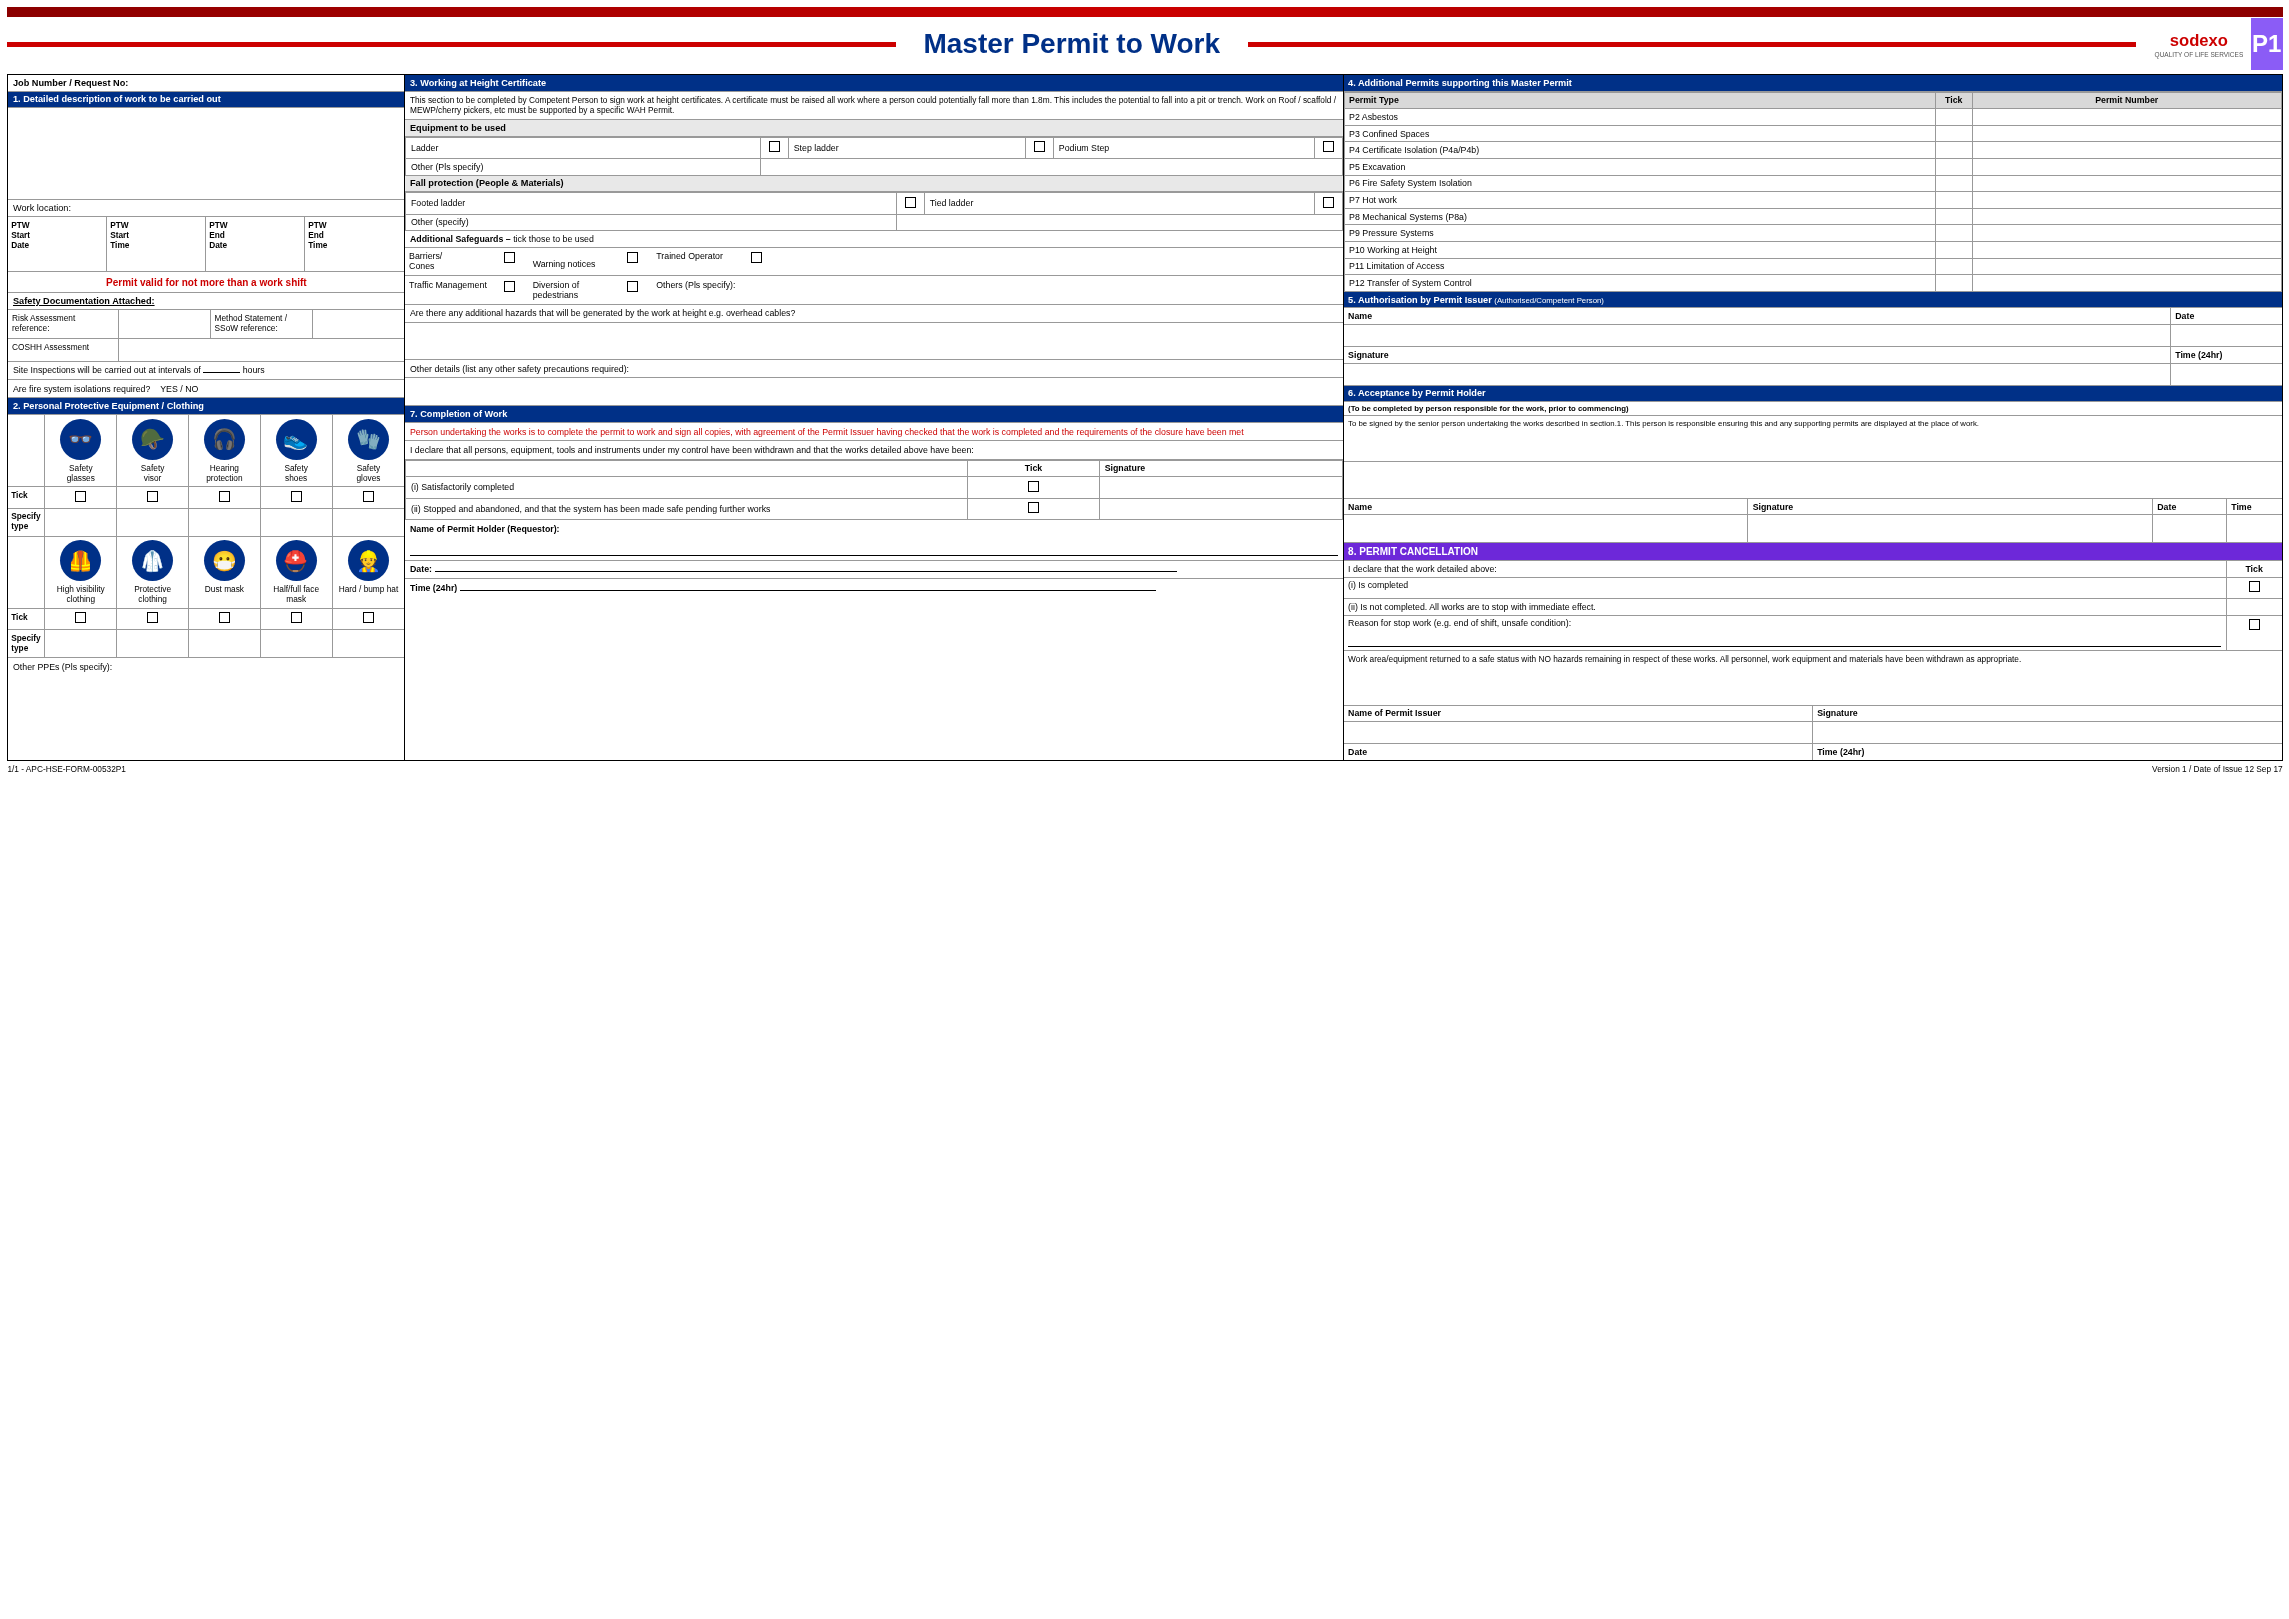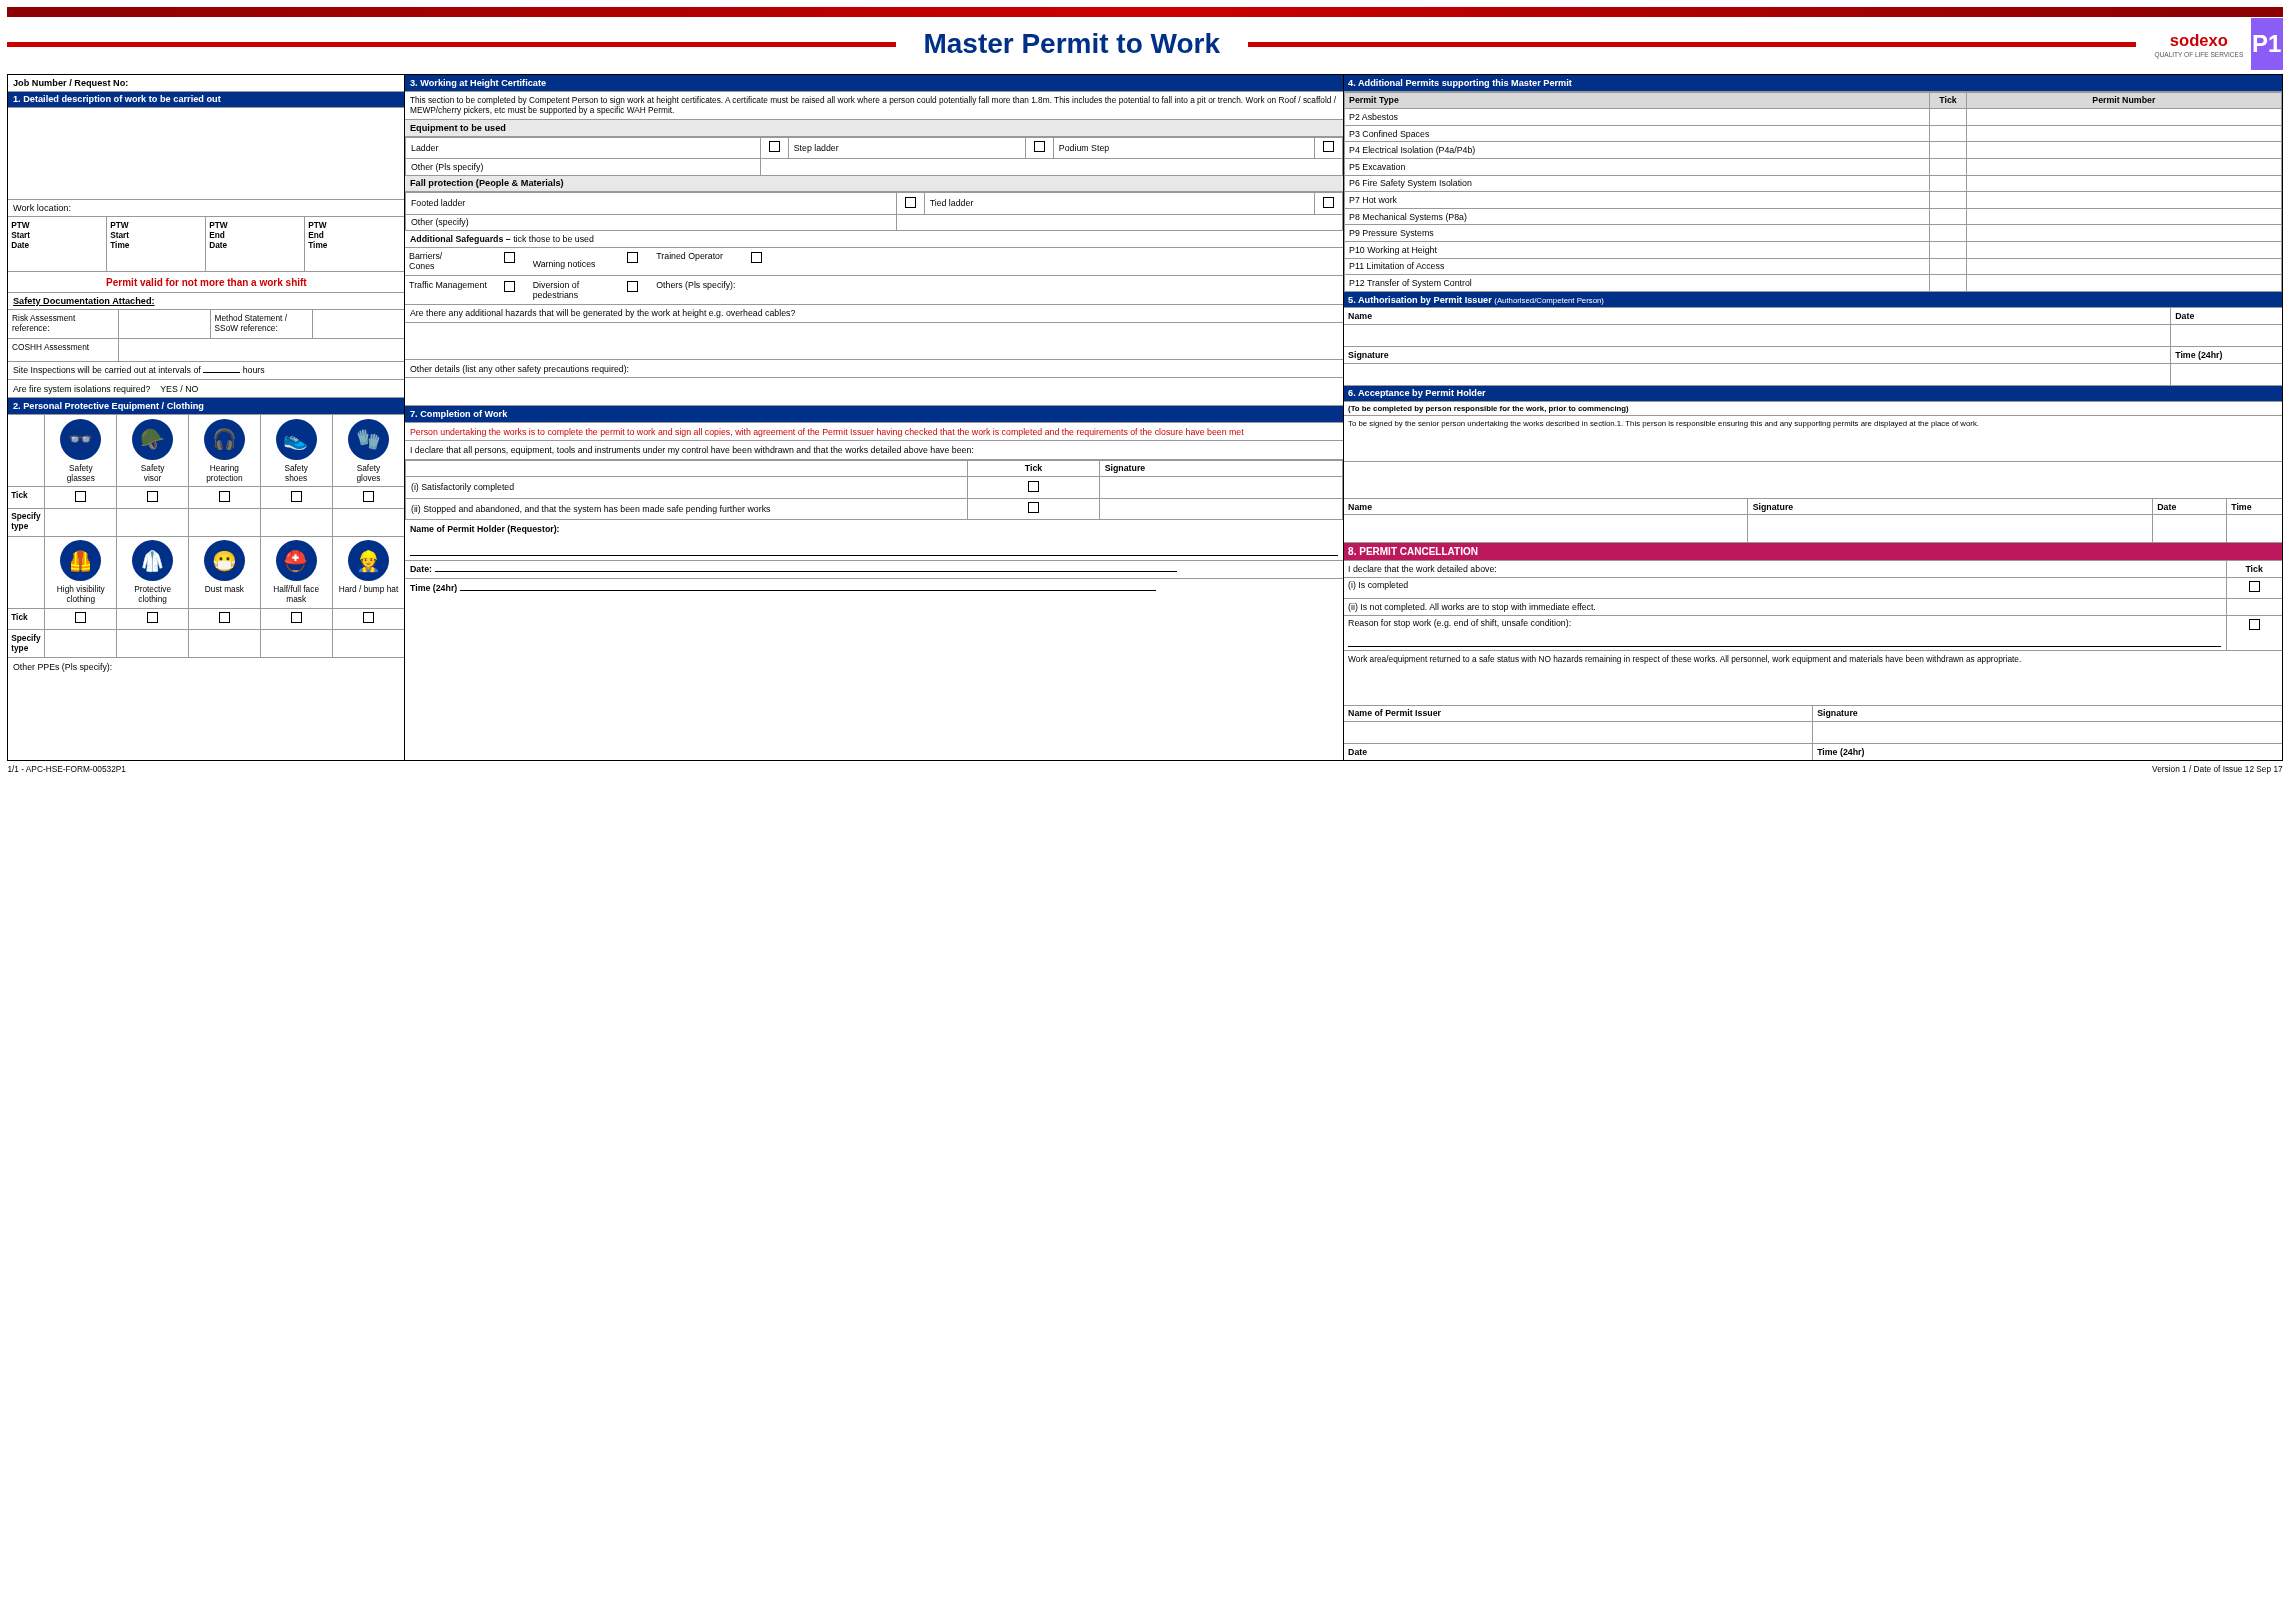--- a/index.html
+++ b/index.html
@@ -320,21 +320,21 @@
               <td style="border:0.9px solid #999; padding:2.8px 4.6px; font-size:8.8px;">P2 Asbestos</td>
               <td style="border:0.9px solid #999; padding:2.8px; text-align:center;"></td>
               <td style="border:0.9px solid #999; padding:2.8px;"></td>
             </tr>
           <tr>
               <td style="border:0.9px solid #999; padding:2.8px 4.6px; font-size:8.8px;">P3 Confined Spaces</td>
               <td style="border:0.9px solid #999; padding:2.8px; text-align:center;"></td>
               <td style="border:0.9px solid #999; padding:2.8px;"></td>
             </tr>
           <tr>
-              <td style="border:0.9px solid #999; padding:2.8px 4.6px; font-size:8.8px;">P4 Electrical Isolation (P4a/P4b)</td>
+              <td style="border:0.9px solid #999; padding:2.8px 4.6px; font-size:8.8px;">P4 Certificate Isolation (P4a/P4b)</td>
               <td style="border:0.9px solid #999; padding:2.8px; text-align:center;"></td>
               <td style="border:0.9px solid #999; padding:2.8px;"></td>
             </tr>
           <tr>
               <td style="border:0.9px solid #999; padding:2.8px 4.6px; font-size:8.8px;">P5 Excavation</td>
               <td style="border:0.9px solid #999; padding:2.8px; text-align:center;"></td>
               <td style="border:0.9px solid #999; padding:2.8px;"></td>
             </tr>
           <tr>
               <td style="border:0.9px solid #999; padding:2.8px 4.6px; font-size:8.8px;">P6 Fire Safety System Isolation</td>
@@ -410,21 +410,21 @@
         <div style="border-right:0.9px solid #999; padding:2.8px 4.6px; font-size:8.8px; font-weight:bold;">Date</div>
         <div style="padding:2.8px 4.6px; font-size:8.8px; font-weight:bold;">Time</div>
       </div>
       <div style="display:grid; grid-template-columns:1fr 1fr 74px 55px; border-bottom:0.9px solid #999; min-height:28px;">
         <div style="border-right:0.9px solid #999; padding:2.8px;"></div>
         <div style="border-right:0.9px solid #999; padding:2.8px;"></div>
         <div style="border-right:0.9px solid #999; padding:2.8px;"></div>
         <div style="padding:2.8px;"></div>
       </div>
 
-      <div style="background:#be185d; color:#fff; font-weight:bold; font-size:10px; padding:2.8px 4.6px; border-bottom:0.9px solid #999;">8. PERMIT CANCELLATION</div>
+      <div style="background:#6d28d9; color:#fff; font-weight:bold; font-size:10px; padding:2.8px 4.6px; border-bottom:0.9px solid #999;">8. PERMIT CANCELLATION</div>
 
       <div style="display:grid; grid-template-columns:1fr 55px; border-bottom:0.9px solid #999;">
         <div style="border-right:0.9px solid #999; padding:2.8px 4.6px; font-size:8.8px;">I declare that the work detailed above:</div>
         <div style="padding:2.8px 4.6px; font-size:8.8px; font-weight:bold; text-align:center;">Tick</div>
       </div>
 
       <div style="display:grid; grid-template-columns:1fr 55px; border-bottom:0.9px solid #999;">
         <div style="border-right:0.9px solid #999; padding:2.8px 4.6px; font-size:8.8px;">(i) Is completed</div>
         <div style="padding:2.8px; text-align:center;"><div class="checkbox"></div></div>
       </div>

